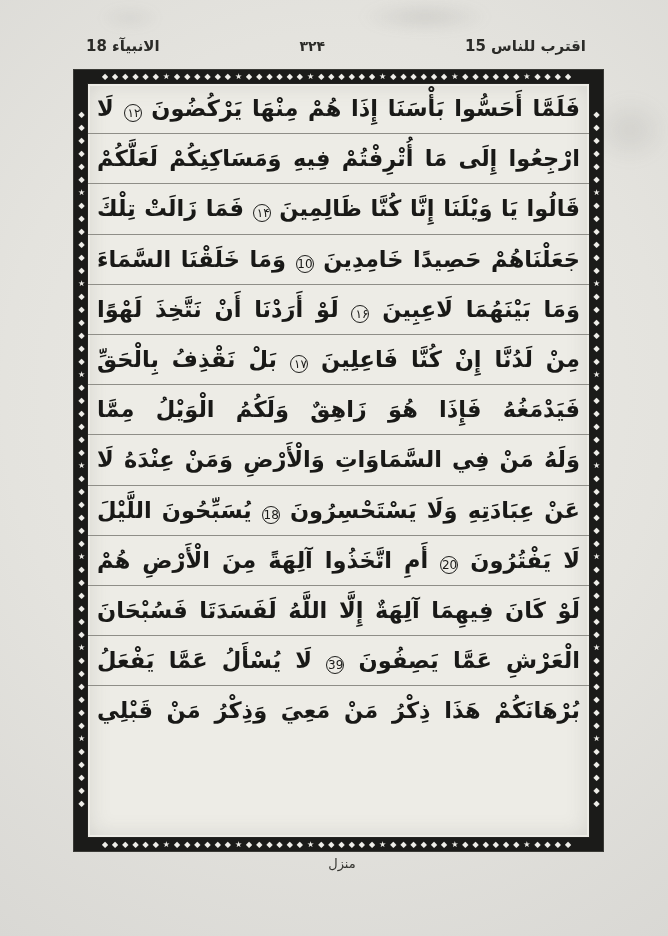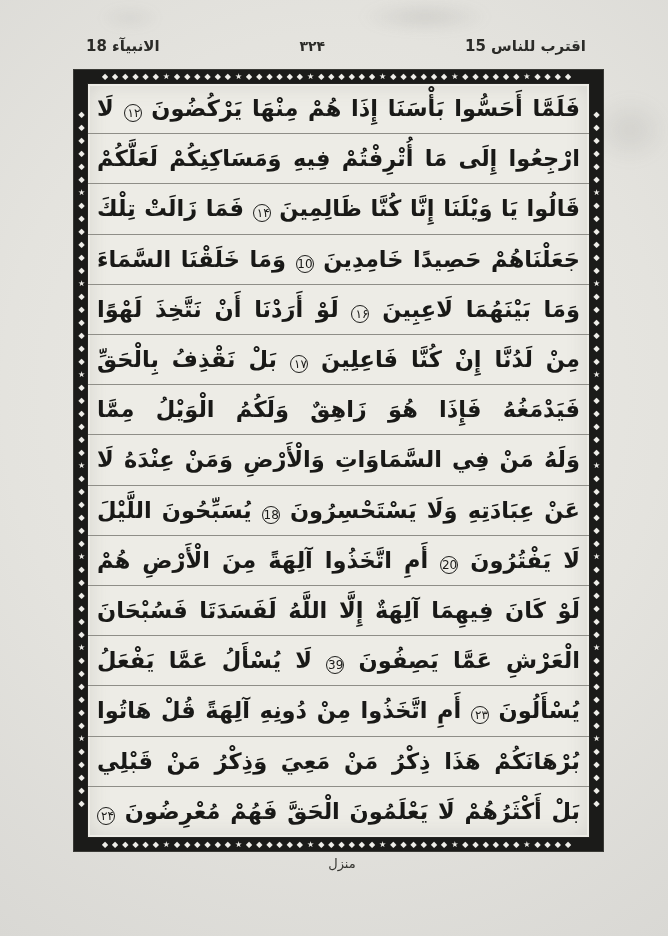--- a/index.html
+++ b/index.html
@@ -88,19 +88,17 @@
       <div class="qline"><span>قَالُوا يَا وَيْلَنَا إِنَّا كُنَّا ظَالِمِينَ</span> <span class="vbadge">۱۴</span> <span>فَمَا زَالَتْ تِلْكَ دَعْوَاهُمْ حَتَّى</span></div>
       <div class="qline"><span>جَعَلْنَاهُمْ حَصِيدًا خَامِدِينَ</span> <span class="vbadge">10</span> <span>وَمَا خَلَقْنَا السَّمَاءَ وَالْأَرْضَ</span></div>
       <div class="qline"><span>وَمَا بَيْنَهُمَا لَاعِبِينَ</span> <span class="vbadge">۱۶</span> <span>لَوْ أَرَدْنَا أَنْ نَتَّخِذَ لَهْوًا لَاتَّخَذْنَاهُ</span></div>
       <div class="qline"><span>مِنْ لَدُنَّا إِنْ كُنَّا فَاعِلِينَ</span> <span class="vbadge">۱۷</span> <span>بَلْ نَقْذِفُ بِالْحَقِّ عَلَى الْبَاطِلِ</span></div>
       <div class="qline"><span>فَيَدْمَغُهُ فَإِذَا هُوَ زَاهِقٌ وَلَكُمُ الْوَيْلُ مِمَّا تَصِفُونَ</span> </div>
       <div class="qline"><span>وَلَهُ مَنْ فِي السَّمَاوَاتِ وَالْأَرْضِ وَمَنْ عِنْدَهُ لَا يَسْتَكْبِرُونَ</span></div>
       <div class="qline"><span>عَنْ عِبَادَتِهِ وَلَا يَسْتَحْسِرُونَ</span> <span class="vbadge">18</span> <span>يُسَبِّحُونَ اللَّيْلَ وَالنَّهَارَ</span></div>
       <div class="qline"><span>لَا يَفْتُرُونَ</span> <span class="vbadge">20</span> <span>أَمِ اتَّخَذُوا آلِهَةً مِنَ الْأَرْضِ هُمْ يُنْشِرُونَ</span> </div>
       <div class="qline"><span>لَوْ كَانَ فِيهِمَا آلِهَةٌ إِلَّا اللَّهُ لَفَسَدَتَا فَسُبْحَانَ اللَّهِ رَبِّ</span></div>
       <div class="qline"><span>الْعَرْشِ عَمَّا يَصِفُونَ</span> <span class="vbadge">39</span> <span>لَا يُسْأَلُ عَمَّا يَفْعَلُ وَهُمْ</span></div>
-      <div class="qline"><span>يُسْأَلُونَ</span> <span class="vbadge">۲۳</span> <span>أَمِ اتَّخَذُوا مِنْ دُونِهِ آلِهَةً قُلْ هَاتُوا</span></div>
       <div class="qline"><span>بُرْهَانَكُمْ هَذَا ذِكْرُ مَنْ مَعِيَ وَذِكْرُ مَنْ قَبْلِي</span></div>
-      <div class="qline"><span>بَلْ أَكْثَرُهُمْ لَا يَعْلَمُونَ الْحَقَّ فَهُمْ مُعْرِضُونَ</span> <span class="vbadge">۲۴</span></div>
     </div>
 </div>
 
 <div class="footer">منزل</div>
 
 </body></html>

